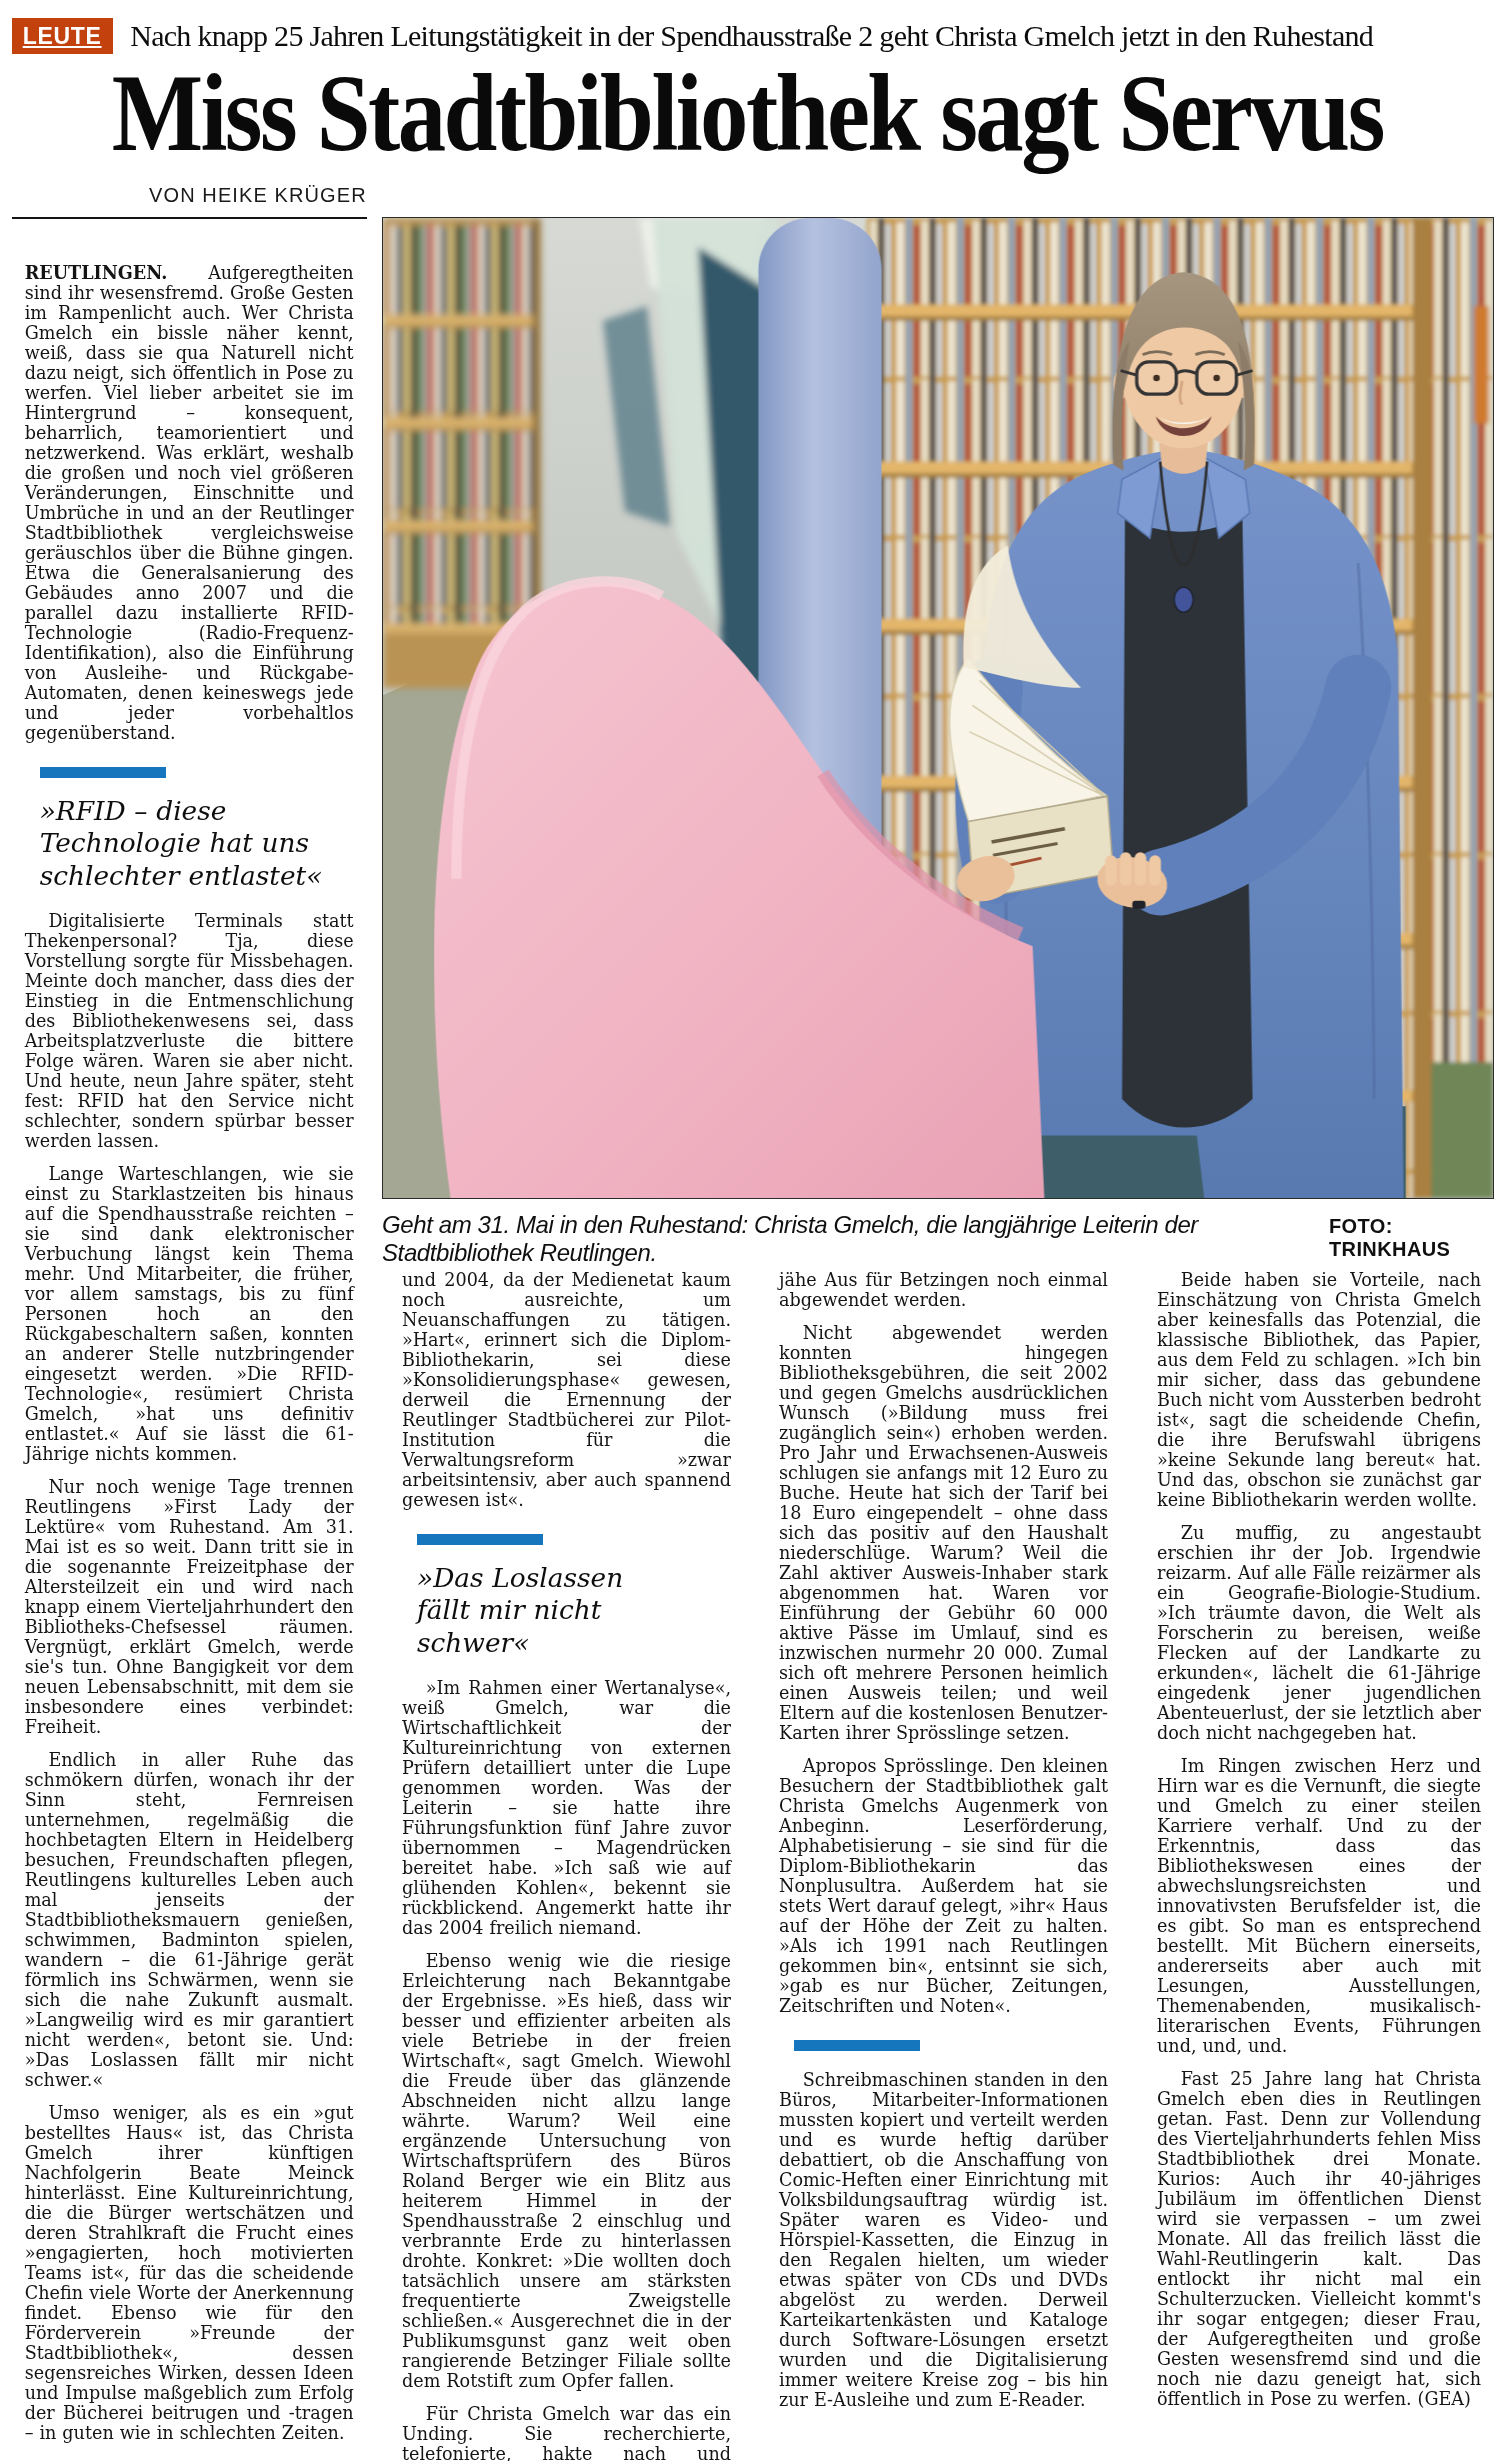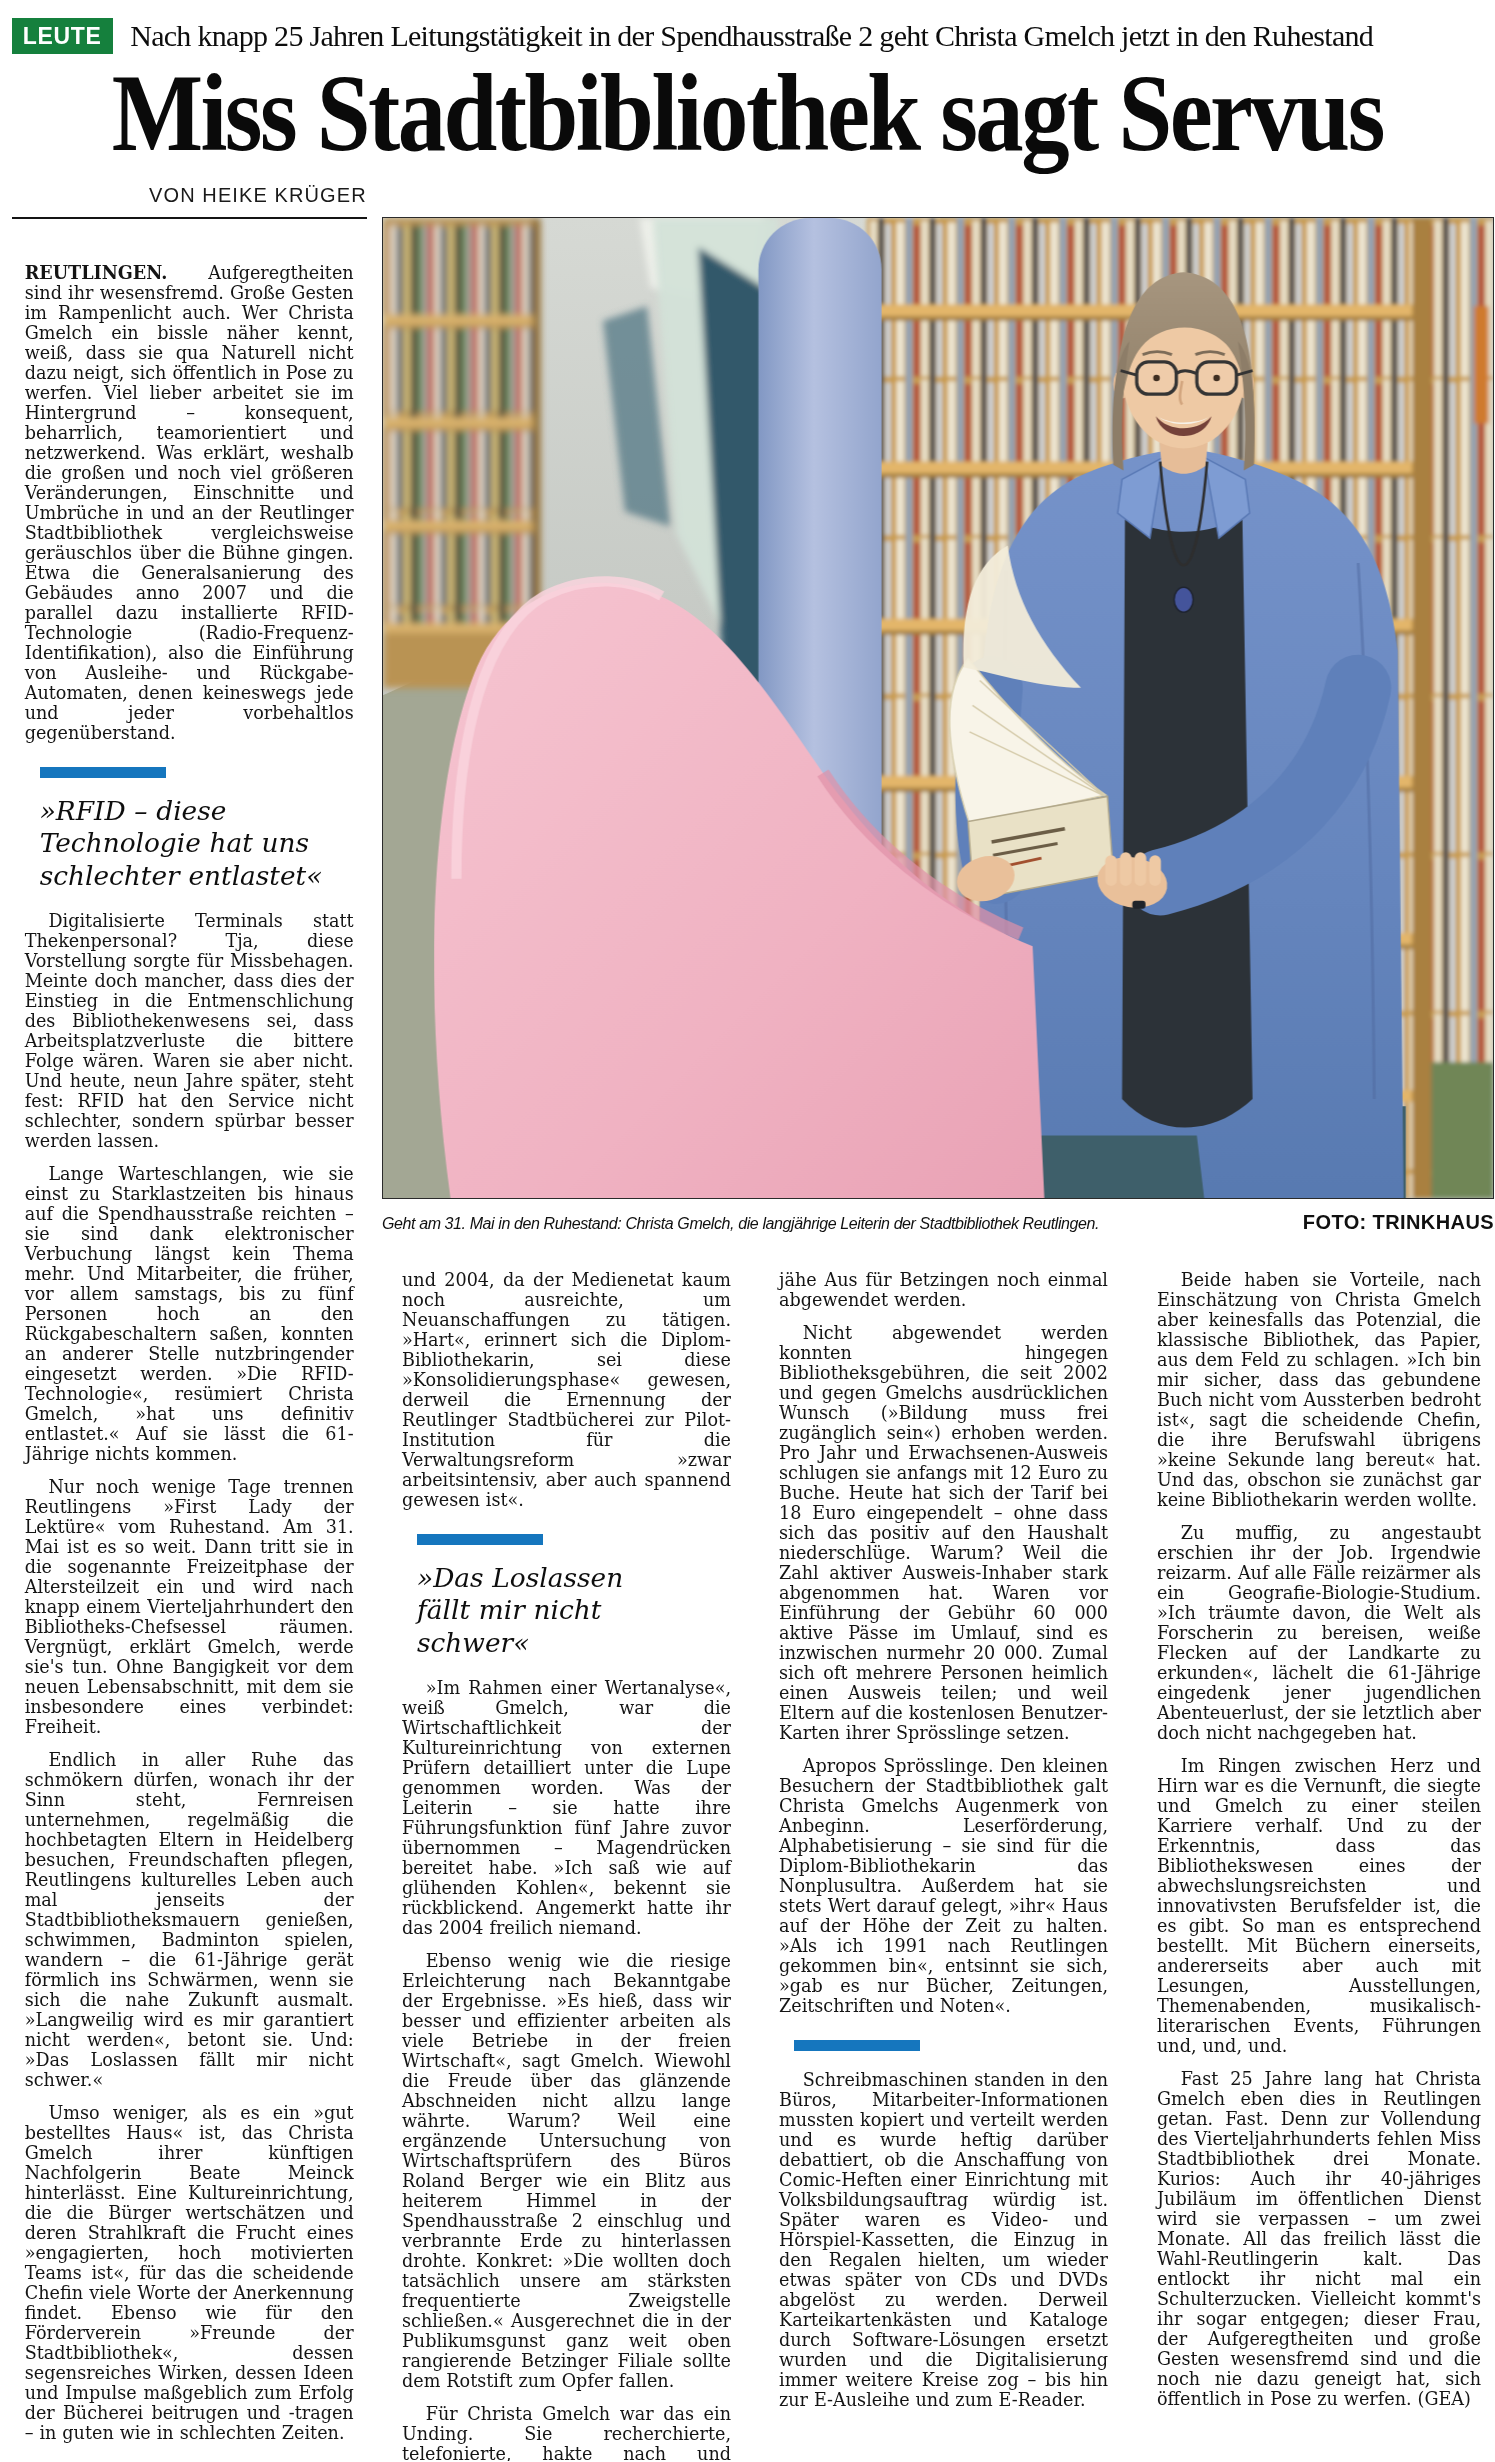--- a/index.html
+++ b/index.html
@@ -33,21 +33,21 @@
   .photo{
     position:absolute;left:382px;top:217px;width:1112px;height:982px;
     border:1.5px solid #2b2b2b;box-sizing:border-box;background:#b9bdb9;
   }
   .photo svg{display:block;width:100%;height:100%;}
   .caption-row{
     position:absolute;left:382px;top:1211px;width:1112px;
     display:flex;justify-content:space-between;align-items:baseline;
     font-family:"Liberation Sans",sans-serif;
   }
-  .caption-text{font-style:italic;font-size:16px;letter-spacing:-0.4px;color:#101010;}
+  .caption-text{font-style:italic;font-size:24px;letter-spacing:-0.4px;color:#101010;}
   .caption-credit{font-size:20px;font-weight:bold;letter-spacing:0.4px;color:#101010;}
   
   .col{
     position:absolute;width:355px;overflow:hidden;
     font-size:17.6px;line-height:20px;text-align:justify;
     hyphens:auto;-webkit-hyphens:auto;word-spacing:0.02em;
   }
   #col-1{left:11.7px;top:250px;height:2205px;}
   #col-2{left:389px;top:1257px;height:1204px;}
   #col-3{left:766px;top:1257px;height:1204px;}
@@ -59,21 +59,21 @@
   .pq-bar{width:126px;height:11px;margin:0 0 17.6px 28px;background:#1576be;}
   .pq-text{
     font-style:italic;font-size:26.4px;line-height:1.22;text-align:left;
     padding-left:28px;color:#0e0e0e;white-space:pre-line;text-indent:0;
   }
 </style>
 </head>
 <body>
 
 <div class="kicker-row">
-  <span class="badge" style="background: #15803d;">LEUTE</span>
+  <span class="badge" style="background: #c2410c; text-decoration: underline;">LEUTE</span>
   <span class="kicker-text">Nach knapp 25 Jahren Leitungstätigkeit in der Spendhausstraße 2 geht Christa Gmelch jetzt in den Ruhestand</span>
 </div>
 
 <div class="headline-wrap">
   <h1 class="headline">Miss Stadtbibliothek sagt Servus</h1>
 </div>
 
 <div class="byline">VON HEIKE KRÜGER</div>
 
 <div class="photo">

